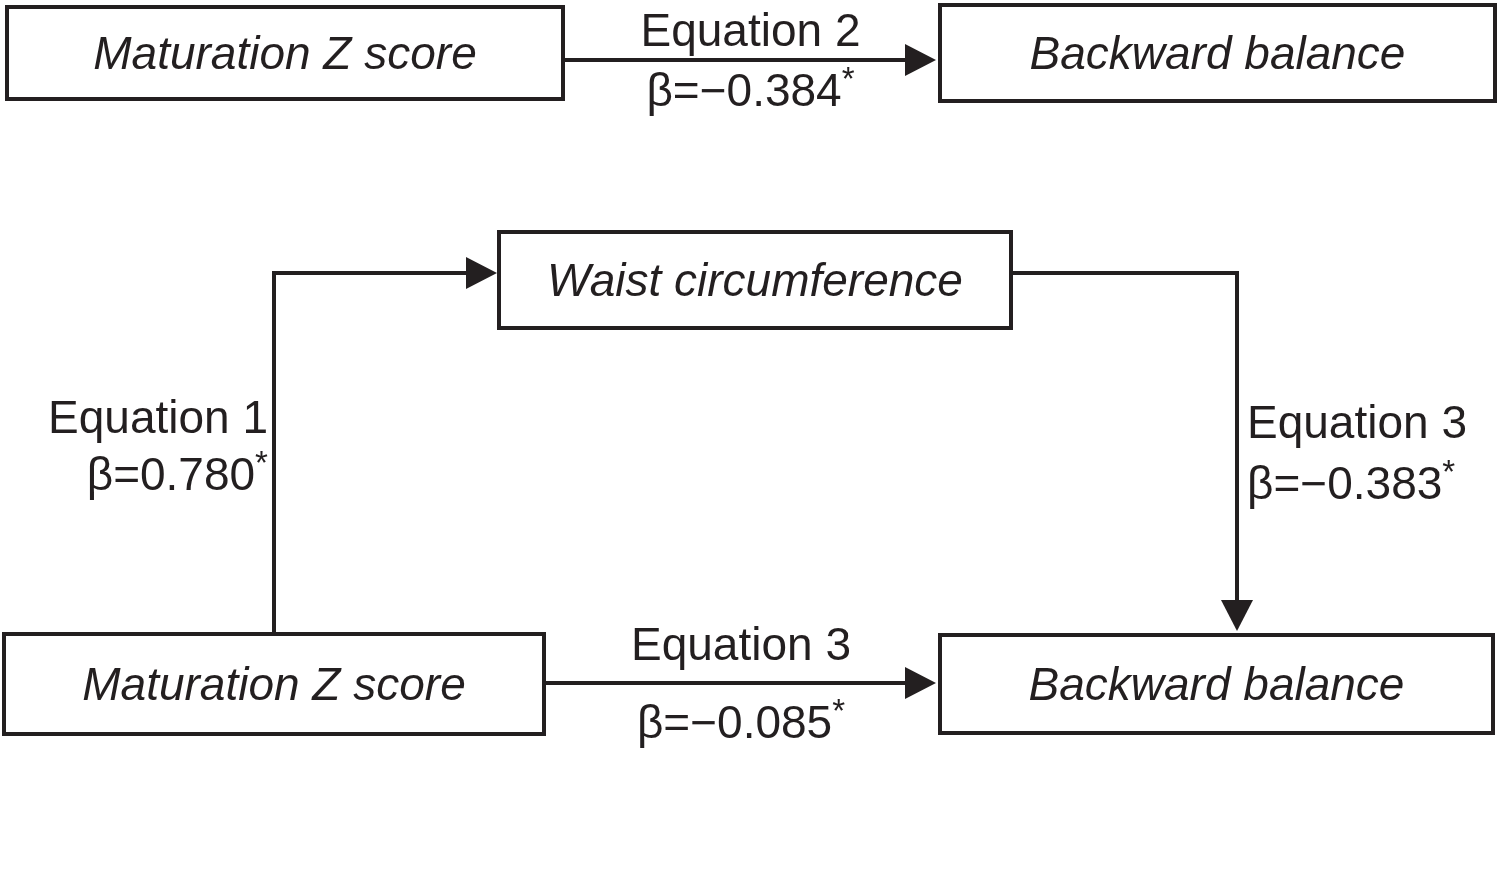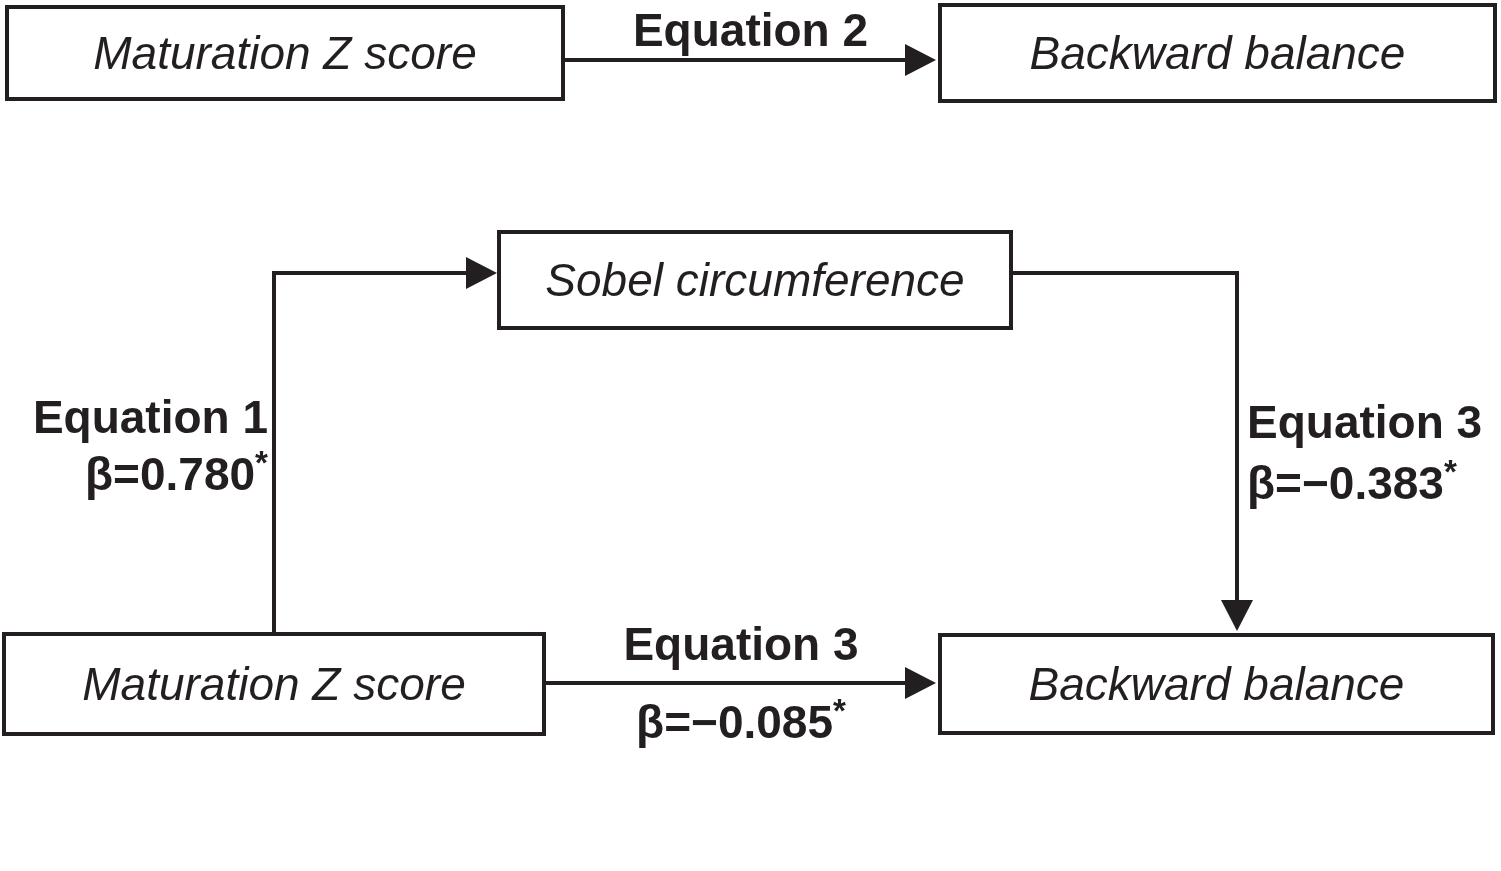--- a/index.html
+++ b/index.html
@@ -47,21 +47,20 @@
     border-right: 16px solid transparent;
     border-top: 31px solid var(--ink);
   }
 
   
   .lbl {
     position: absolute;
     font-size: 46px;
     line-height: 1;
     white-space: nowrap;
-    font-weight: bold;
   }
   .lbl sup {
     font-size: 72%;
     vertical-align: super;
     line-height: 0;
   }
   .center { text-align: center; }
   .right-align { text-align: right; padding-left: 6px; }
 
   .sobel {
@@ -83,23 +82,24 @@
   </div>
 
   <div class="node" style="left:938px; top:3px; width:559px; height:100px;">
     <span>Backward balance</span>
   </div>
 
   <div class="hline" style="left:565px; top:58px; width:345px;"></div>
   <div class="arrow-right" style="left:905px; top:44px;"></div>
 
   <div class="lbl center" style="left:565px; top:7px; width:371px;">Equation 2</div>
+  <div class="lbl center" style="left:565px; top:67px; width:371px;"><span>β=−0.384</span><sup>*</sup></div>
 
   <div class="node" style="left:497px; top:230px; width:516px; height:100px;">
-    <span>Sobel circumference</span>
+    <span>Waist circumference</span>
   </div>
 
   <div class="node" style="left:2px; top:632px; width:544px; height:104px;">
     <span>Maturation Z score</span>
   </div>
 
   <div class="node" style="left:938px; top:633px; width:557px; height:102px;">
     <span>Backward balance</span>
   </div>
 

